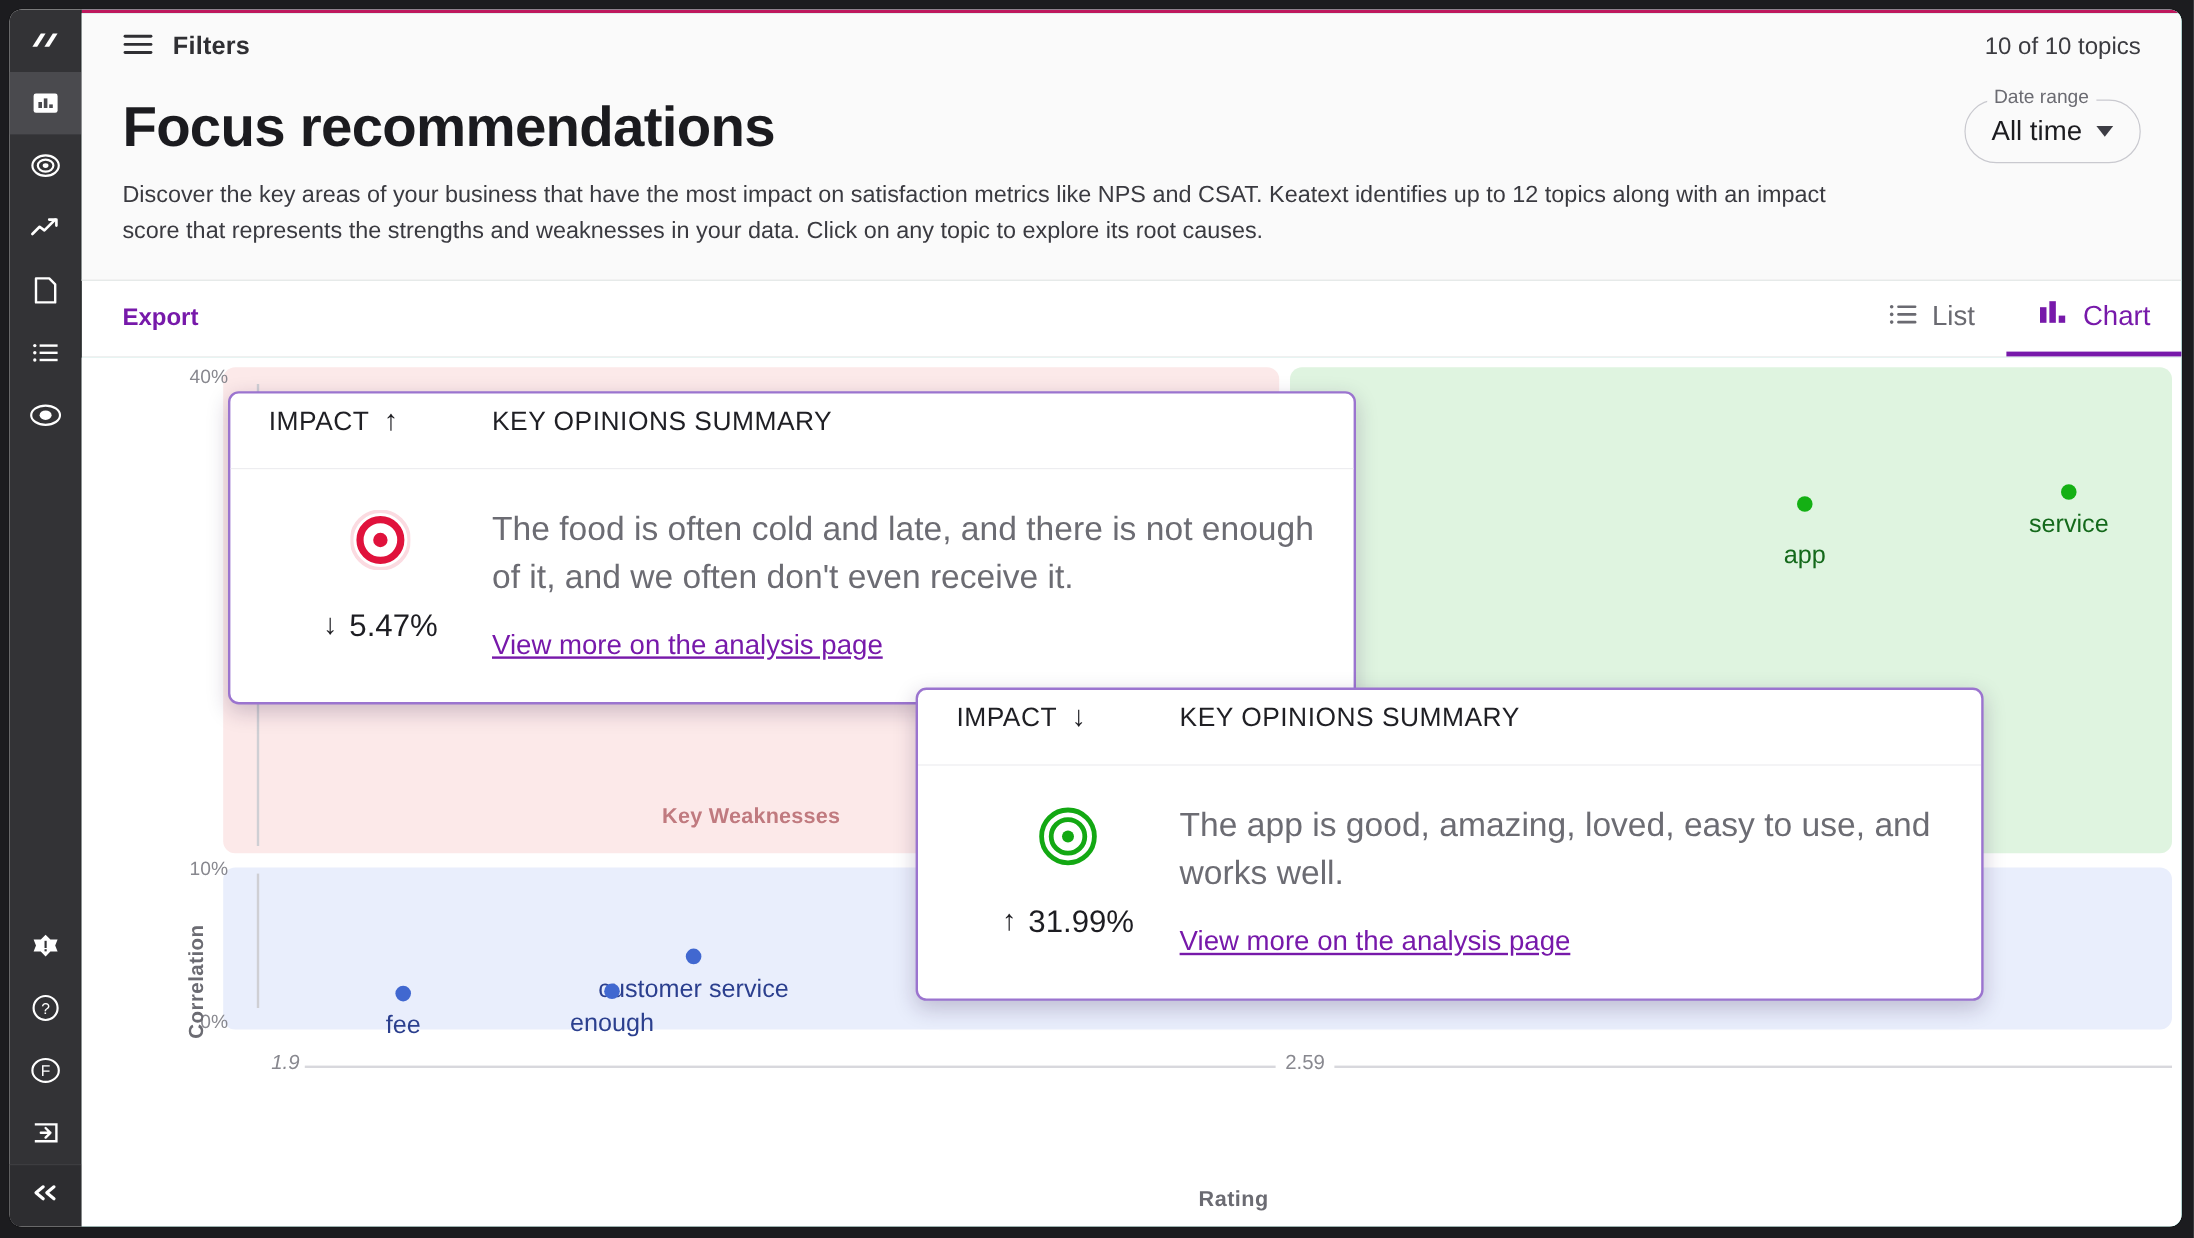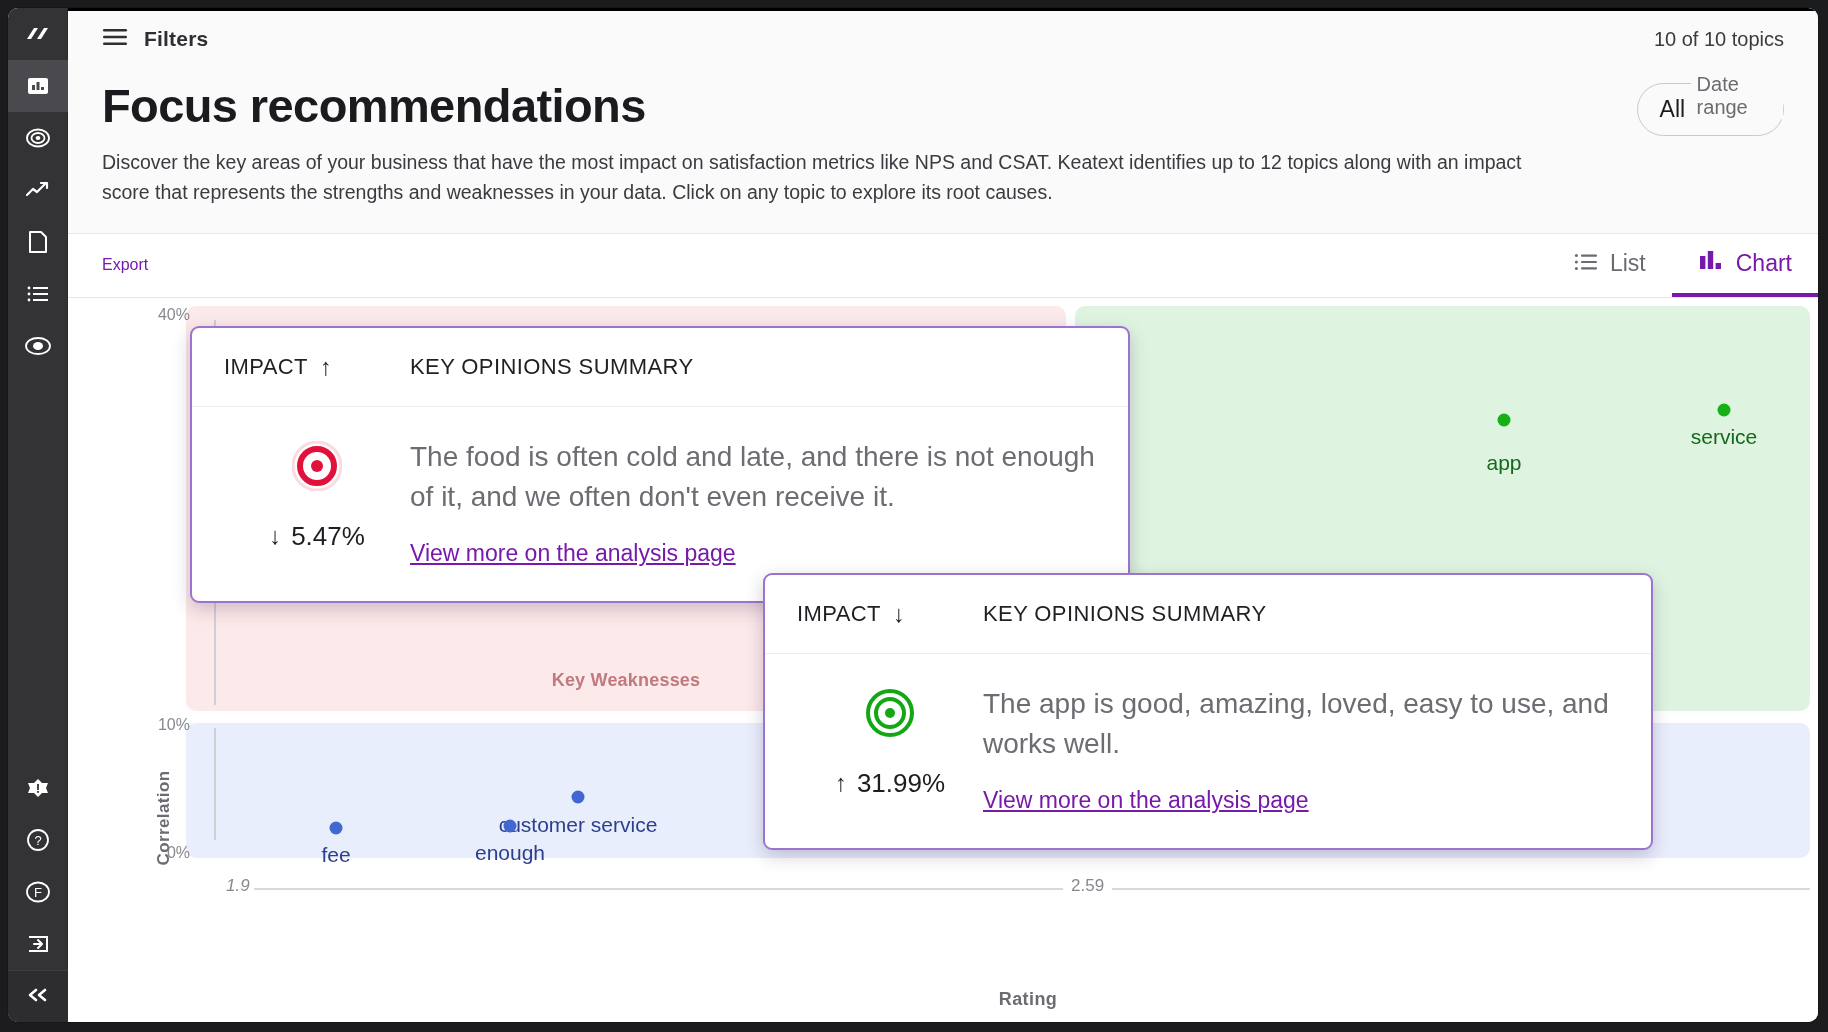--- a/index.html
+++ b/index.html
@@ -55,21 +55,21 @@
     cursor: pointer;
   }
 
   
   .main {
     flex: 1 1 auto;
     display: flex;
     flex-direction: column;
     min-width: 0;
     background: #5eead4;
-    border-top: 3px solid #000000;
+    border-top: 3px solid #be185d;
   }
 
   .header {
     background: #fafafa;
     border-bottom: 1px solid #e6e6e6;
     padding: 0 34px 26px 34px;
     position: relative;
   }
   .topbar {
     height: 56px;
@@ -110,23 +110,22 @@
     padding: 12px 22px 12px 22px;
     display: flex; align-items: center; gap: 12px;
     background: #fafafa;
     cursor: pointer;
   }
   .date-range .legend {
     position: absolute;
     top: -11px; left: 18px;
     background: #fafafa;
     padding: 0 6px;
-    font-size: 20px;
+    font-size: 16px;
     color: #6b6b72;
-    margin-left: 35px;
   }
   .date-range .val {
     font-size: 23px; color: #1c1c20;
   }
   .caret {
     width: 0; height: 0;
     border-left: 7px solid transparent;
     border-right: 7px solid transparent;
     border-top: 9px solid #3d3d44;
   }
@@ -137,22 +136,22 @@
     display: flex;
     align-items: stretch;
     justify-content: space-between;
     padding: 0 0 0 34px;
     border-bottom: 1px solid #e6e6e6;
     background: #fff;
   }
   .export-btn {
     align-self: center;
     color: #7719aa;
-    font-size: 16px;
-    font-weight: 400;
+    font-size: 20px;
+    font-weight: 700;
     cursor: pointer;
   }
   .view-toggle { display: flex; align-items: stretch; }
   .vt {
     display: flex; align-items: center; gap: 12px;
     padding: 0 26px;
     font-size: 23px;
     color: #6a6a71;
     cursor: pointer;
     border-bottom: 4px solid transparent;
@@ -241,21 +240,21 @@
     position: absolute;
     background: #fff;
     border: 2px solid #9b74cf;
     border-radius: 9px;
     box-shadow: 0 6px 18px rgba(40,20,70,.22);
     overflow: hidden;
   }
   .tcard-head {
     display: flex;
     align-items: center;
-    padding: 26px 30px 26px 32px;
+    padding: 10px 30px 26px 32px;
     border-bottom: 1px solid #ededf0;
   }
   .th-impact {
     width: 186px;
     flex: 0 0 186px;
     font-size: 22px;
     color: #1f1f24;
     letter-spacing: .4px;
     display: flex; align-items: center; gap: 12px;
   }

